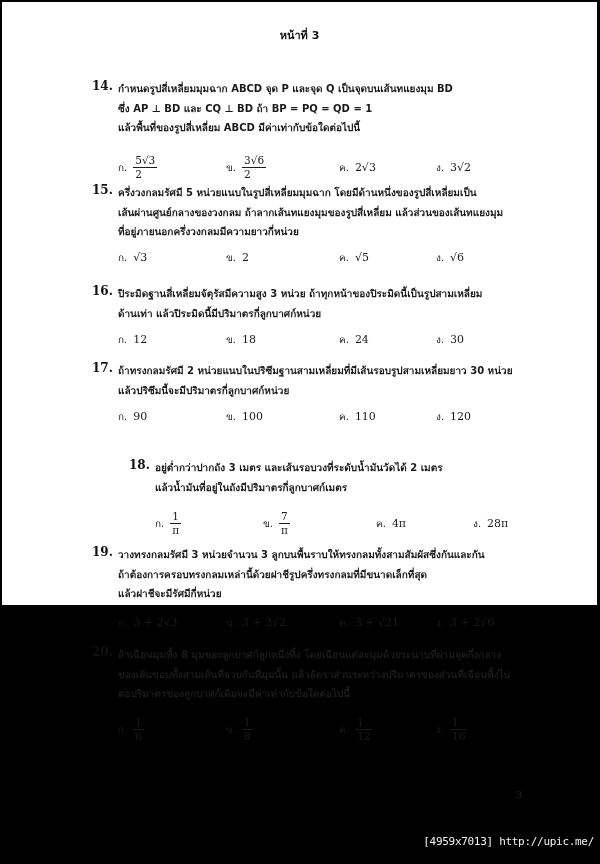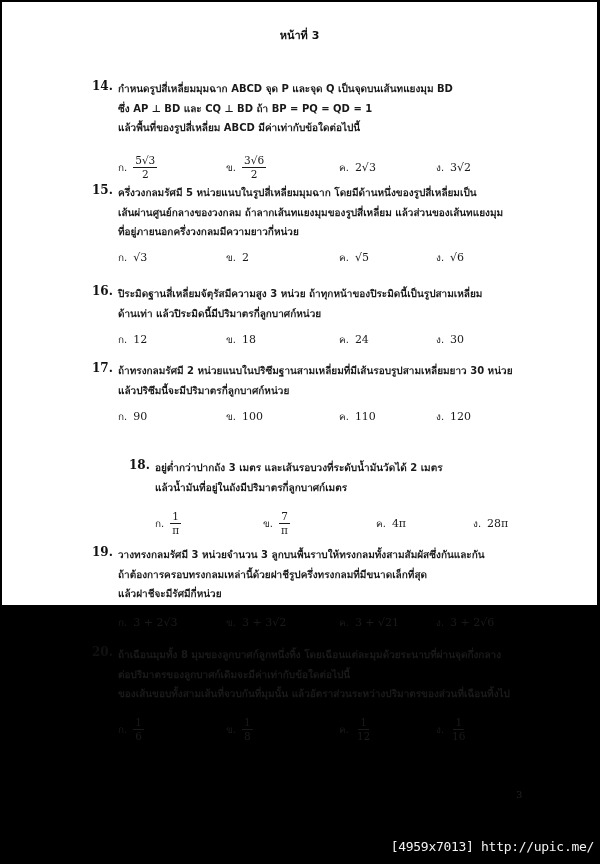--- a/index.html
+++ b/index.html
@@ -81,21 +81,20 @@
       font-size: 10px;
       margin-right: 6px;
     }
     .choice:nth-child(1) { left: 0; }
     .choice:nth-child(2) { left: 108px; }
     .choice:nth-child(3) { left: 221px; }
     .choice:nth-child(4) { left: 318px; }
     .frac {
       display: inline-flex;
       flex-direction: column;
-      align-items: center;
       vertical-align: middle;
       font-size: 10.5px;
       line-height: 13px;
     }
     .frac .num {
       padding: 0 2px;
       border-bottom: 1px solid #1a1a1a;
     }
     .frac .den {
       padding: 0 2px;
@@ -104,23 +103,23 @@
       position: absolute;
       left: 514px;
       top: 787px;
       font-family: "DejaVu Serif", serif;
       font-size: 10px;
       color: #222;
     }
     .watermark {
       position: absolute;
       right: 6px;
-      bottom: 10px;
+      bottom: 16px;
       font-family: "DejaVu Sans Mono", monospace;
-      font-size: 13px;
+      font-size: 11px;
       color: #f2f2f2;
       letter-spacing: -0.3px;
     }
   </style>
 </head>
 <body>
 
 <div class="page">
 
   <div class="page-header">หน้าที่ 3</div>
@@ -293,22 +292,22 @@
         <span class="label">ง.</span>
         <span>3 + 2√6</span>
       </div>
     </div>
   </div>
 
   <div class="question" style="top:643px;">
     <span class="q-num">20.</span>
     <div class="q-text">
       <span class="line">ถ้าเฉือนมุมทั้ง 8 มุมของลูกบาศก์ลูกหนึ่งทิ้ง โดยเฉือนแต่ละมุมด้วยระนาบที่ผ่านจุดกึ่งกลาง</span>
+      <span class="line">ของเส้นขอบทั้งสามเส้นที่จวบกันที่มุมนั้น แล้วอัตราส่วนระหว่างปริมาตรของส่วนที่เฉือนทิ้งไป</span>
       <span class="line">ต่อปริมาตรของลูกบาศก์เดิมจะมีค่าเท่ากับข้อใดต่อไปนี้</span>
-      <span class="line">ของเส้นขอบทั้งสามเส้นที่จวบกันที่มุมนั้น แล้วอัตราส่วนระหว่างปริมาตรของส่วนที่เฉือนทิ้งไป</span>
     </div>
     <div class="choices" style="margin-top:8px;">
       <div class="choice">
         <span class="label">ก.</span>
         <span class="frac">
           <span class="num">1</span>
           <span class="den">6</span>
         </span>
       </div>
       <div class="choice">

